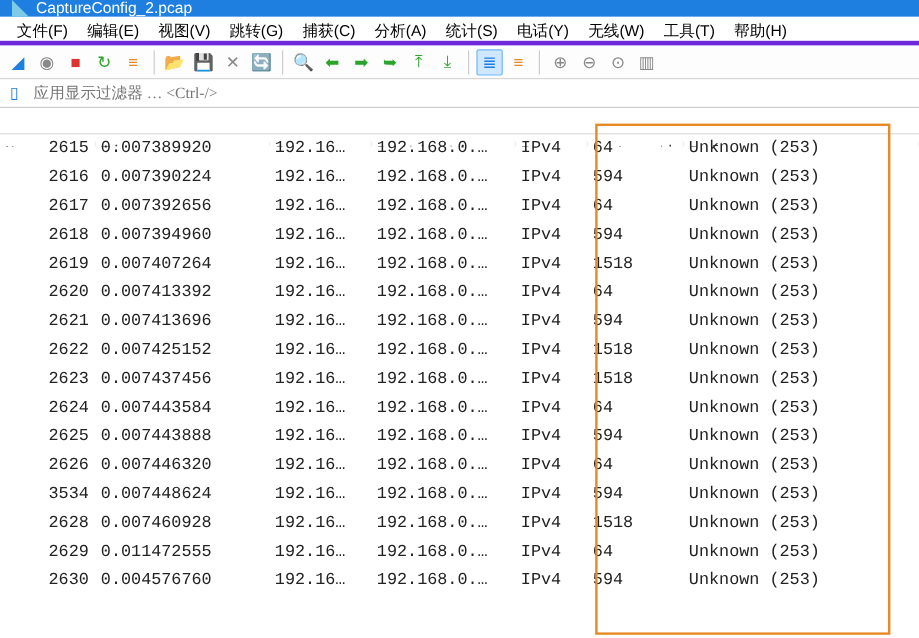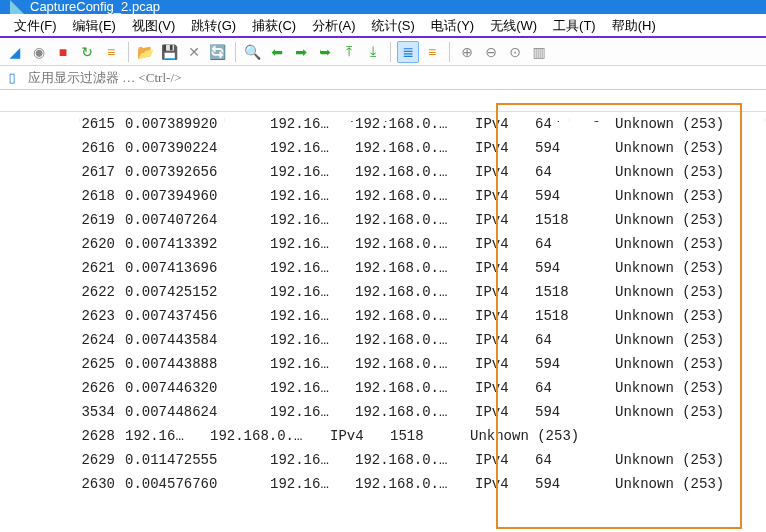--- a/index.html
+++ b/index.html
@@ -34,21 +34,21 @@
     border-right: 14px solid transparent;
     border-bottom: 14px solid #7ecbe8;
     top: 1px; left: 2px;
   }
   .menubar {
     display: flex;
     background: #fff;
     height: 24px;
     line-height: 24px;
     padding-left: 6px;
-    border-bottom: 2px solid #6d28d9;
+    border-bottom: 4px solid #6d28d9;
   }
   .menubar .menu {
     padding: 0 8px;
     font-size: 13px;
     cursor: default;
   }
   .toolbar {
     height: 28px;
     display: flex;
     align-items: center;
@@ -125,21 +125,20 @@
   .rows {
     font-family: Consolas, "Courier New", monospace;
     font-size: 14px;
     color:#222;
   }
   .row {
     display:flex;
     height:24px;
     line-height:24px;
     white-space:nowrap;
-    margin-left:41px;
   }
   .row div {
     overflow:hidden;
     padding:0 4px;
   }
   .row .col-no { text-align:right; padding-right:6px; }
   .row .col-len { text-align:left; padding-right:6px; }
   .highlight-box {
     position:absolute;
     border:2px solid #e58a24;
@@ -324,20 +323,21 @@
       <div class="col-no">3534</div>
       <div class="col-time">0.007448624</div>
       <div class="col-src">192.16…</div>
       <div class="col-dst">192.168.0.…</div>
       <div class="col-proto">IPv4</div>
       <div class="col-len">594</div>
       <div class="col-info">Unknown (253)</div>
     </div>
     <div class="row">
       <div class="col-no">2628</div>
+      <div class="col-time">0.007460928</div>
       <div class="col-src">192.16…</div>
       <div class="col-dst">192.168.0.…</div>
       <div class="col-proto">IPv4</div>
       <div class="col-len">1518</div>
       <div class="col-info">Unknown (253)</div>
     </div>
     <div class="row">
       <div class="col-no">2629</div>
       <div class="col-time">0.011472555</div>
       <div class="col-src">192.16…</div>

